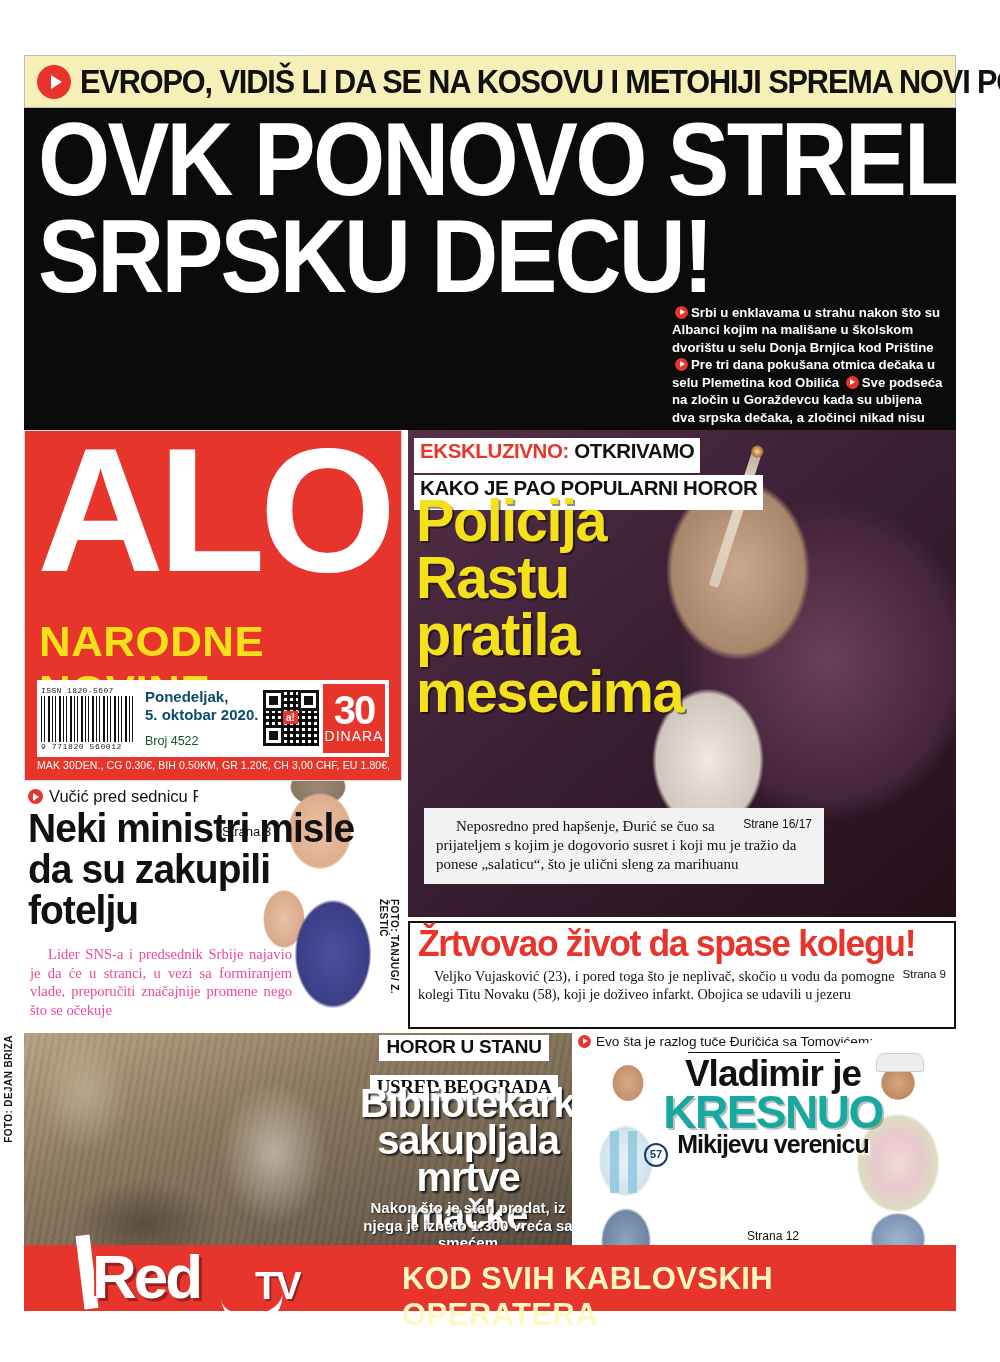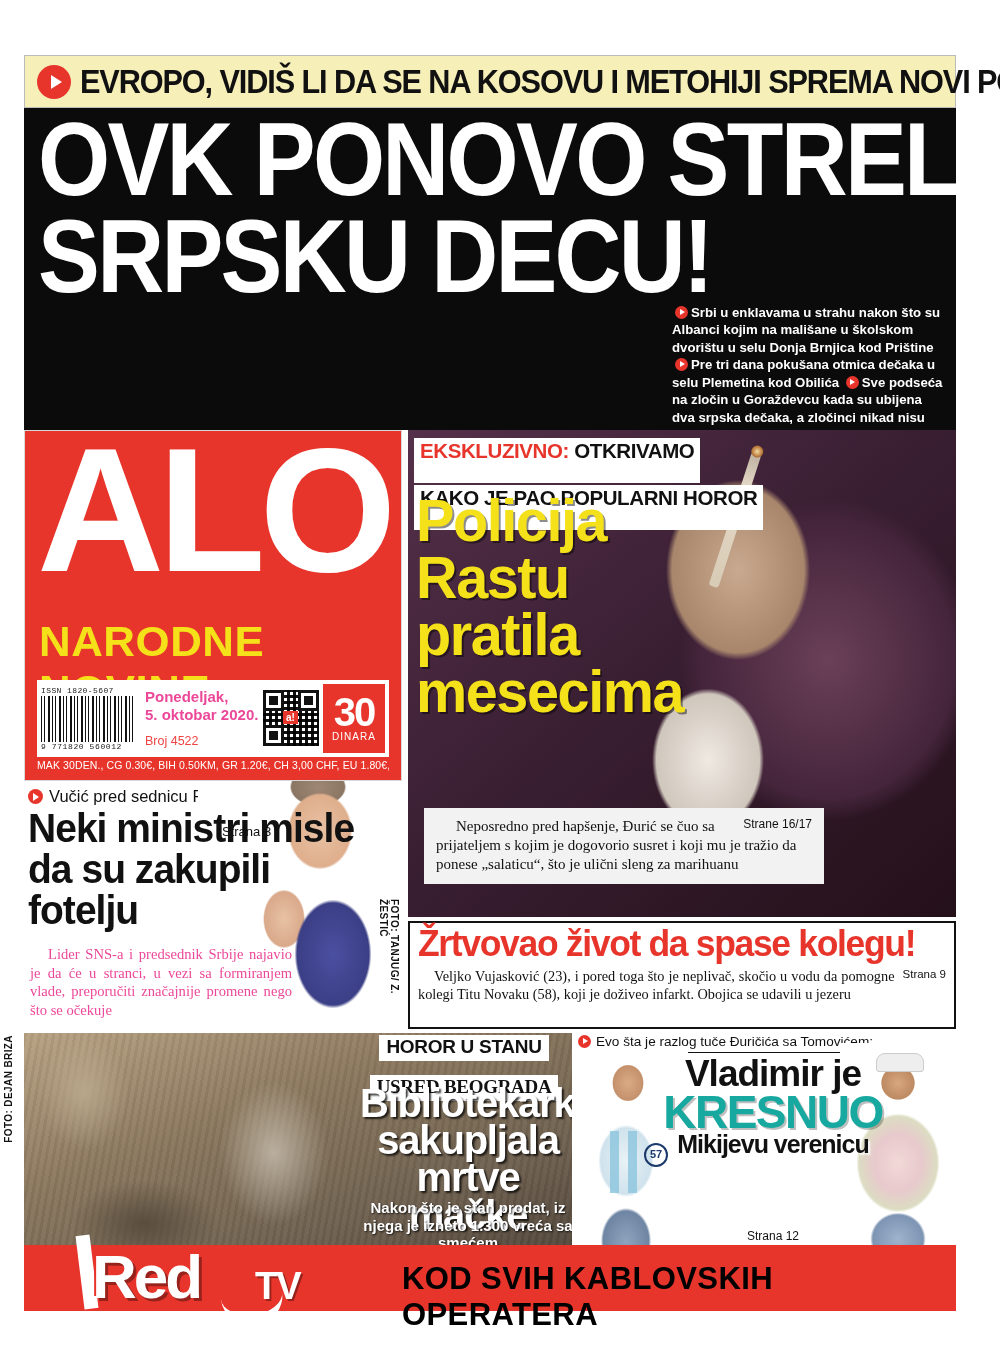--- a/index.html
+++ b/index.html
@@ -41,36 +41,36 @@
   .narodne{position:absolute;left:14px;top:186px;width:352px;color:#f5e119;font-weight:bold;
        font-size:43px;letter-spacing:.5px;transform:scaleX(1.02);transform-origin:left top;}
   .infobar{position:absolute;left:12px;top:249px;width:352px;height:77px;background:#fff;
        display:flex;align-items:stretch;}
   .barcode{width:100px;padding:6px 2px 2px 4px;box-sizing:border-box;}
   .issn{font-size:8px;letter-spacing:.4px;color:#222;font-family:"Liberation Mono",monospace;}
   .bars{height:46px;width:94px;margin-top:1px;
         background:repeating-linear-gradient(90deg,#111 0 1.5px,#fff 1.5px 3px,#111 3px 4px,#fff 4px 7px,#111 7px 9.5px,#fff 9.5px 11px);}
   .barnum{font-size:8px;font-family:"Liberation Mono",monospace;letter-spacing:.6px;color:#222;}
   .dateblock{flex:1;padding:8px 0 0 8px;box-sizing:border-box;}
-  .dateblock .d1{font-size:15px;font-weight:bold;color:#ec4899;line-height:1.22;}
-  .dateblock .d2{font-size:12.5px;color:#ef4444;margin-top:9px;}
+  .dateblock .d1{font-size:15px;font-weight:bold;color:#0c4a6e;line-height:1.22;}
+  .dateblock .d2{font-size:12.5px;color:#14532d;margin-top:9px;}
   .qr{width:56px;height:56px;margin:10px 4px 0 0;align-self:flex-start;position:relative;
       background:
         repeating-linear-gradient(90deg,#111 0 3px,#fff 3px 6px),
         repeating-linear-gradient(0deg,#111 0 3px,#fff 3px 6px);
       background-blend-mode:multiply;}
   .qr .qc{position:absolute;width:15px;height:15px;border:3px solid #111;background:#fff;}
   .qr .qc i{position:absolute;inset:3px;background:#111;display:block;}
   .qr .q1{left:0;top:0}.qr .q2{right:0;top:0}.qr .q3{left:0;bottom:0}
   .qr .qm{position:absolute;left:20px;top:21px;width:15px;height:13px;background:#e8352c;color:#fff;
           font-size:10px;font-weight:bold;text-align:center;line-height:13px;}
   .pricebox{width:62px;background:#e8352c;color:#fff;margin:4px 4px 4px 0;
             display:flex;flex-direction:column;align-items:center;justify-content:center;}
   .pricebox .p1{font-size:40px;font-weight:bold;line-height:.88;letter-spacing:-2px;}
-  .pricebox .p2{font-size:10px;letter-spacing:1px;margin-top:0;}
+  .pricebox .p2{font-size:14px;letter-spacing:1px;margin-top:0;}
   .pricestrip{position:absolute;left:12px;top:328px;width:352px;height:16px;color:#fff;
               font-size:10.5px;letter-spacing:.1px;white-space:nowrap;overflow:hidden;}
 
   
   .vucic{position:absolute;left:0;top:726px;width:378px;height:250px;background:#fff;overflow:hidden;}
   .kicker{display:flex;align-items:center;font-size:16.5px;color:#111;margin:6px 0 0 4px;}
   .kicker .b{width:15px;height:15px;border-radius:50%;background:#e8352c;position:relative;margin-right:6px;flex:0 0 auto;}
   .kicker .b::after{content:"";position:absolute;left:5px;top:3.5px;width:0;height:0;
               border-left:6px solid #fff;border-top:4px solid transparent;border-bottom:4px solid transparent;}
   .vucic-head{margin:2px 0 0 4px;font-weight:bold;font-size:41px;line-height:1.0;letter-spacing:-1px;
@@ -94,21 +94,21 @@
      background:
        radial-gradient(ellipse 120px 150px at 330px 140px,#c9a98f 0%,#a8866c 55%,rgba(168,134,108,0) 60%),
        radial-gradient(ellipse 86px 110px at 300px 330px,#efe9e2 0%,#cfc6bc 60%,rgba(207,198,188,0) 65%),
        radial-gradient(ellipse 210px 230px at 420px 230px,#6a4057 0%,#45253c 60%,rgba(69,37,60,0) 70%),
        linear-gradient(140deg,#55304a 0%,#3a1f33 45%,#241019 100%);}
   .joint{position:absolute;left:322px;top:20px;width:10px;height:140px;transform:rotate(18deg);
      background:linear-gradient(#bdb0a0,#e4d9c6 25%,#d8cbb6);border-radius:3px;}
   .joint::before{content:"";position:absolute;left:-1px;top:-8px;width:12px;height:12px;border-radius:50%;
      background:radial-gradient(#f3dca0,#b9763a 60%,#5a3a20);}
   .rasta-kick{position:absolute;left:6px;top:8px;}
-  .rasta-kick .k1,.rasta-kick .k2{background:#fff;display:inline-block;padding:2px 6px 20px 6px;
+  .rasta-kick .k1,.rasta-kick .k2{background:#fff;display:inline-block;padding:2px 6px 10px 6px;
      font-weight:bold;font-size:20.5px;letter-spacing:-.4px;color:#111;line-height:1.12;}
   .rasta-kick .k1 em{font-style:normal;color:#e8352c;}
   .rasta-kick .k2{margin-top:2px;}
   .rasta-head{position:absolute;left:8px;top:62px;width:300px;color:#f5e119;font-weight:bold;
      font-size:60px;line-height:.95;letter-spacing:-1.5px;
      text-shadow:2px 2px 0 rgba(0,0,0,.45);transform:scaleX(.96);transform-origin:left top;}
   .rasta-lead{position:absolute;left:16px;top:378px;width:400px;background:#f2f2f2;
      padding:9px 12px 10px 12px;box-sizing:border-box;
      font-family:"Liberation Serif",serif;font-size:15px;line-height:1.27;color:#111;text-indent:20px;}
   .rasta-lead .str{float:right;font-family:"Liberation Sans",sans-serif;font-size:12px;text-indent:0;
@@ -186,21 +186,21 @@
   .redtv-logo{position:absolute;left:48px;top:-16px;width:260px;height:92px;}
   .redtv-logo .red{position:absolute;left:20px;top:12px;font-weight:bold;font-size:62px;color:#fff;
      transform:rotate(-7deg) skewX(-6px);letter-spacing:-3px;
      text-shadow:3px 3px 0 rgba(0,0,0,.35), -2px -2px 0 #e8352c;}
   .redtv-logo .tv{position:absolute;left:183px;top:36px;font-weight:bold;font-size:38px;color:#fff;
      transform:rotate(-7deg) skewX(-8px);letter-spacing:-2px;text-shadow:2px 2px 0 rgba(0,0,0,.35);}
   .redtv-logo .bar{position:absolute;left:8px;top:6px;width:14px;height:74px;background:#fff;
      transform:rotate(-7deg);}
   .redtv-logo .swoosh{position:absolute;left:150px;top:60px;width:62px;height:26px;
      border-bottom:11px solid #fff;border-radius:0 0 34px 34px;transform:rotate(-7deg);}
-  .redtv-text{position:absolute;left:378px;top:16px;color:#000000;font-weight:bold;font-size:31px;
+  .redtv-text{position:absolute;left:378px;top:16px;color:#fef9c3;font-weight:bold;font-size:31px;
      letter-spacing:.4px;}
 </style>
 </head>
 <body>
 
 <div class="page">
 
   <div class="topstrip">
     <div class="arrow-badge"></div>
     <div class="topstrip-text">EVROPO, VIDIŠ LI DA SE NA KOSOVU I METOHIJI SPREMA NOVI POGROM?</div>

